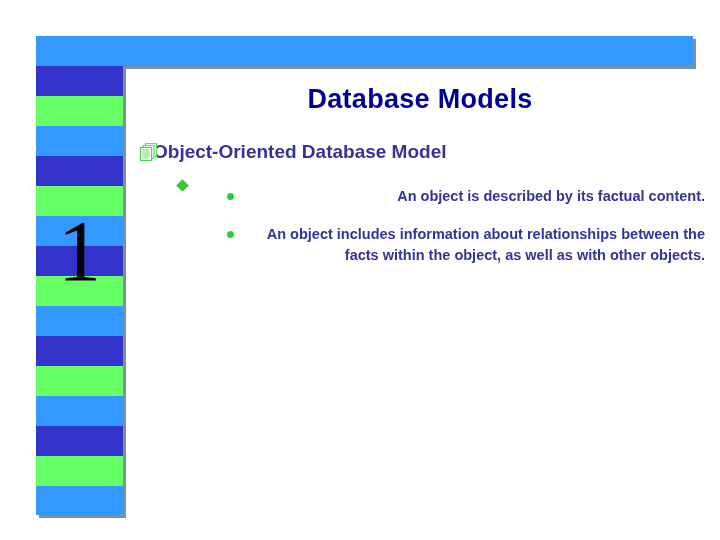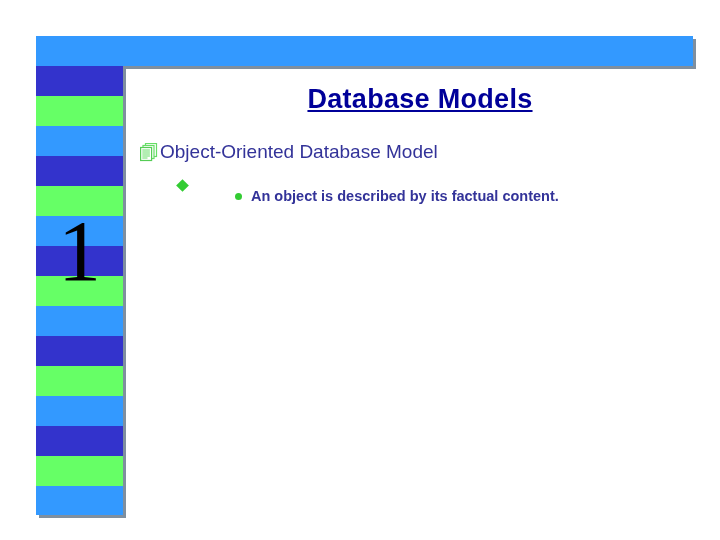--- a/index.html
+++ b/index.html
@@ -79,31 +79,30 @@
 
   #slide-title {
     margin: 0;
     padding: 12px 0 0 0;
     text-align: center;
     color: #000099;
     font-size: 27px;
     font-weight: bold;
     letter-spacing: 0.3px;
     white-space: nowrap;
-    text-decoration: underline;
   }
 
   
   .lvl1 {
     position: relative;
     margin: 25px 0 0 9px;
-    padding-left: 20px;
+    padding-left: 13px;
     color: #333399;
     font-size: 19px;
-    font-weight: normal;
+    font-weight: bold;
     line-height: 1.25;
   }
   .lvl1 .bullet-doc {
     position: absolute;
     left: 0;
     top: 3px;
     width: 20px;
     height: 19px;
   }
 
@@ -120,22 +119,23 @@
     position: absolute;
     left: 2px;
     top: 6px;
     width: 9px;
     height: 9px;
     background: #33cc33;
     transform: rotate(45deg);
   }
 
   .lvl3-group {
-    margin: 8px;
+    margin: 0;
     padding: 0;
+    text-align: right;
   }
   .lvl3 {
     position: relative;
     margin: 18px 0 0 93px;
     padding-left: 19px;
     color: #333399;
     font-size: 14.5px;
     font-weight: bold;
     line-height: 1.42;
     max-width: 462px;
@@ -202,16 +202,20 @@
 
     <div class="lvl2">
       <span class="bullet-diamond"></span>
     </div>
 
     <div class="lvl3-group">
       <div class="lvl3">
         <span class="bullet-dot"></span>
         <span>An object is described by its factual content.</span>
       </div>
+      <div class="lvl3">
+        <span class="bullet-dot"></span>
+        <span>An object includes information about relationships between the facts within the object, as well as with other objects.</span>
+      </div>
     </div>
 
   </div>
 </div>
 
 </body></html>

